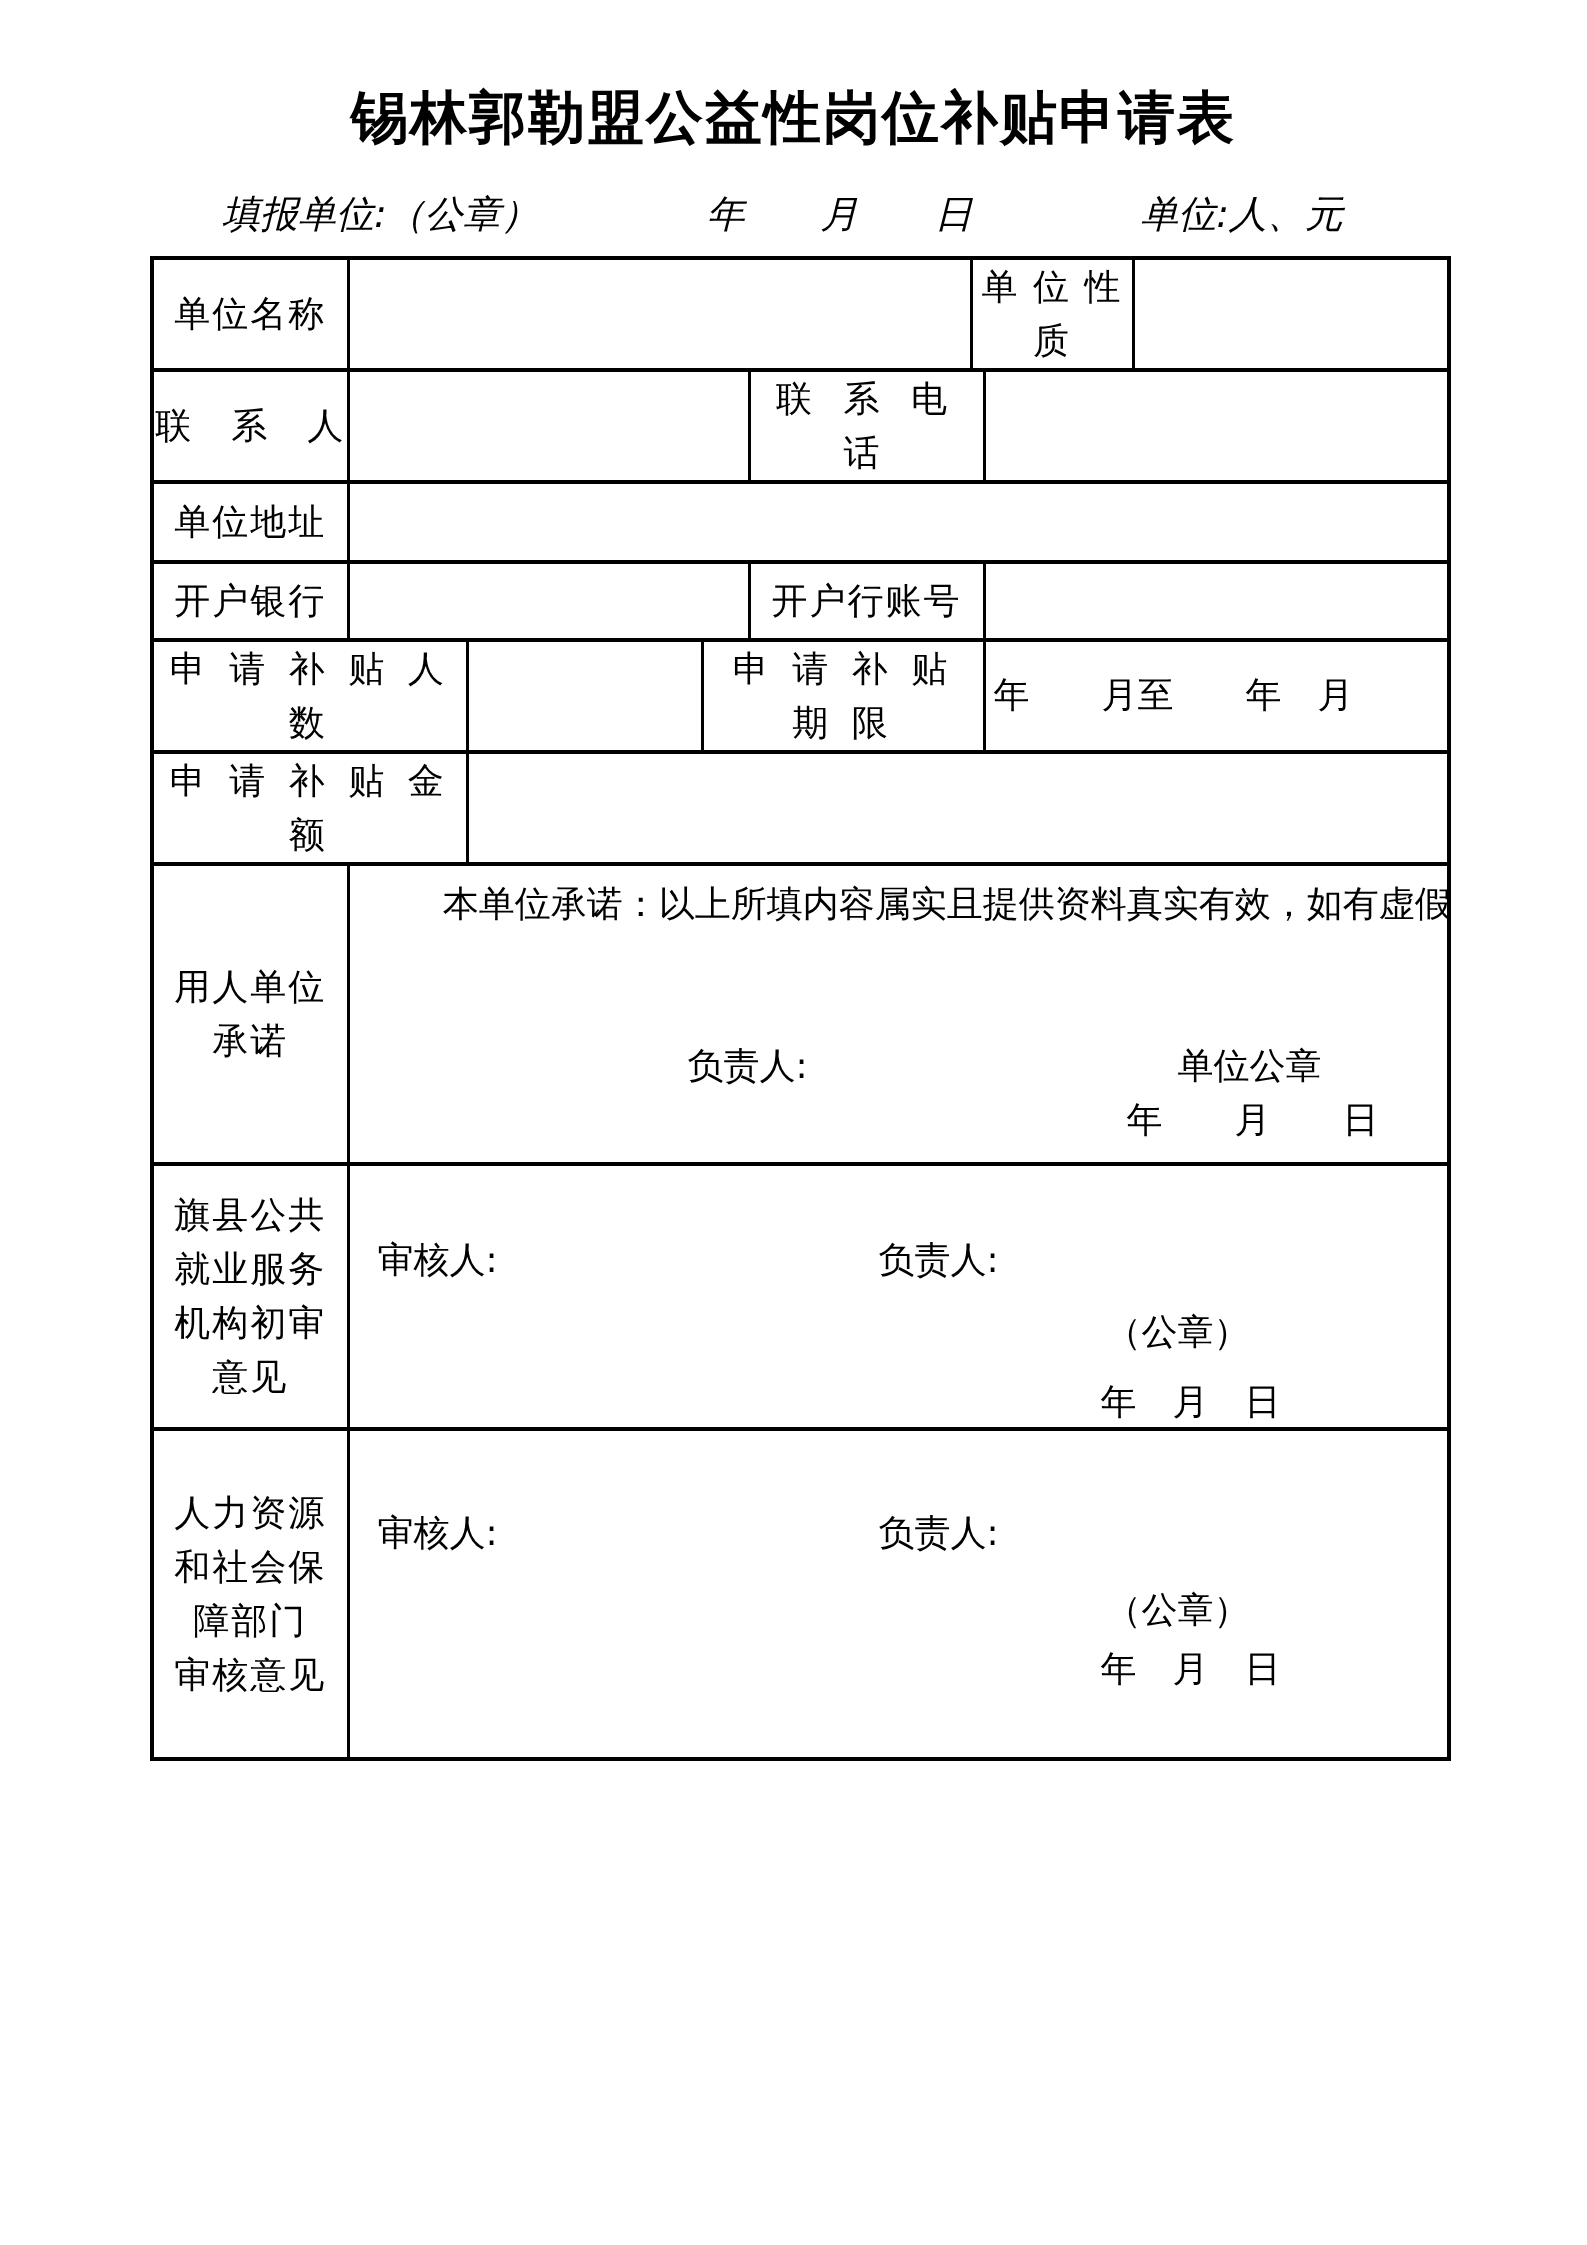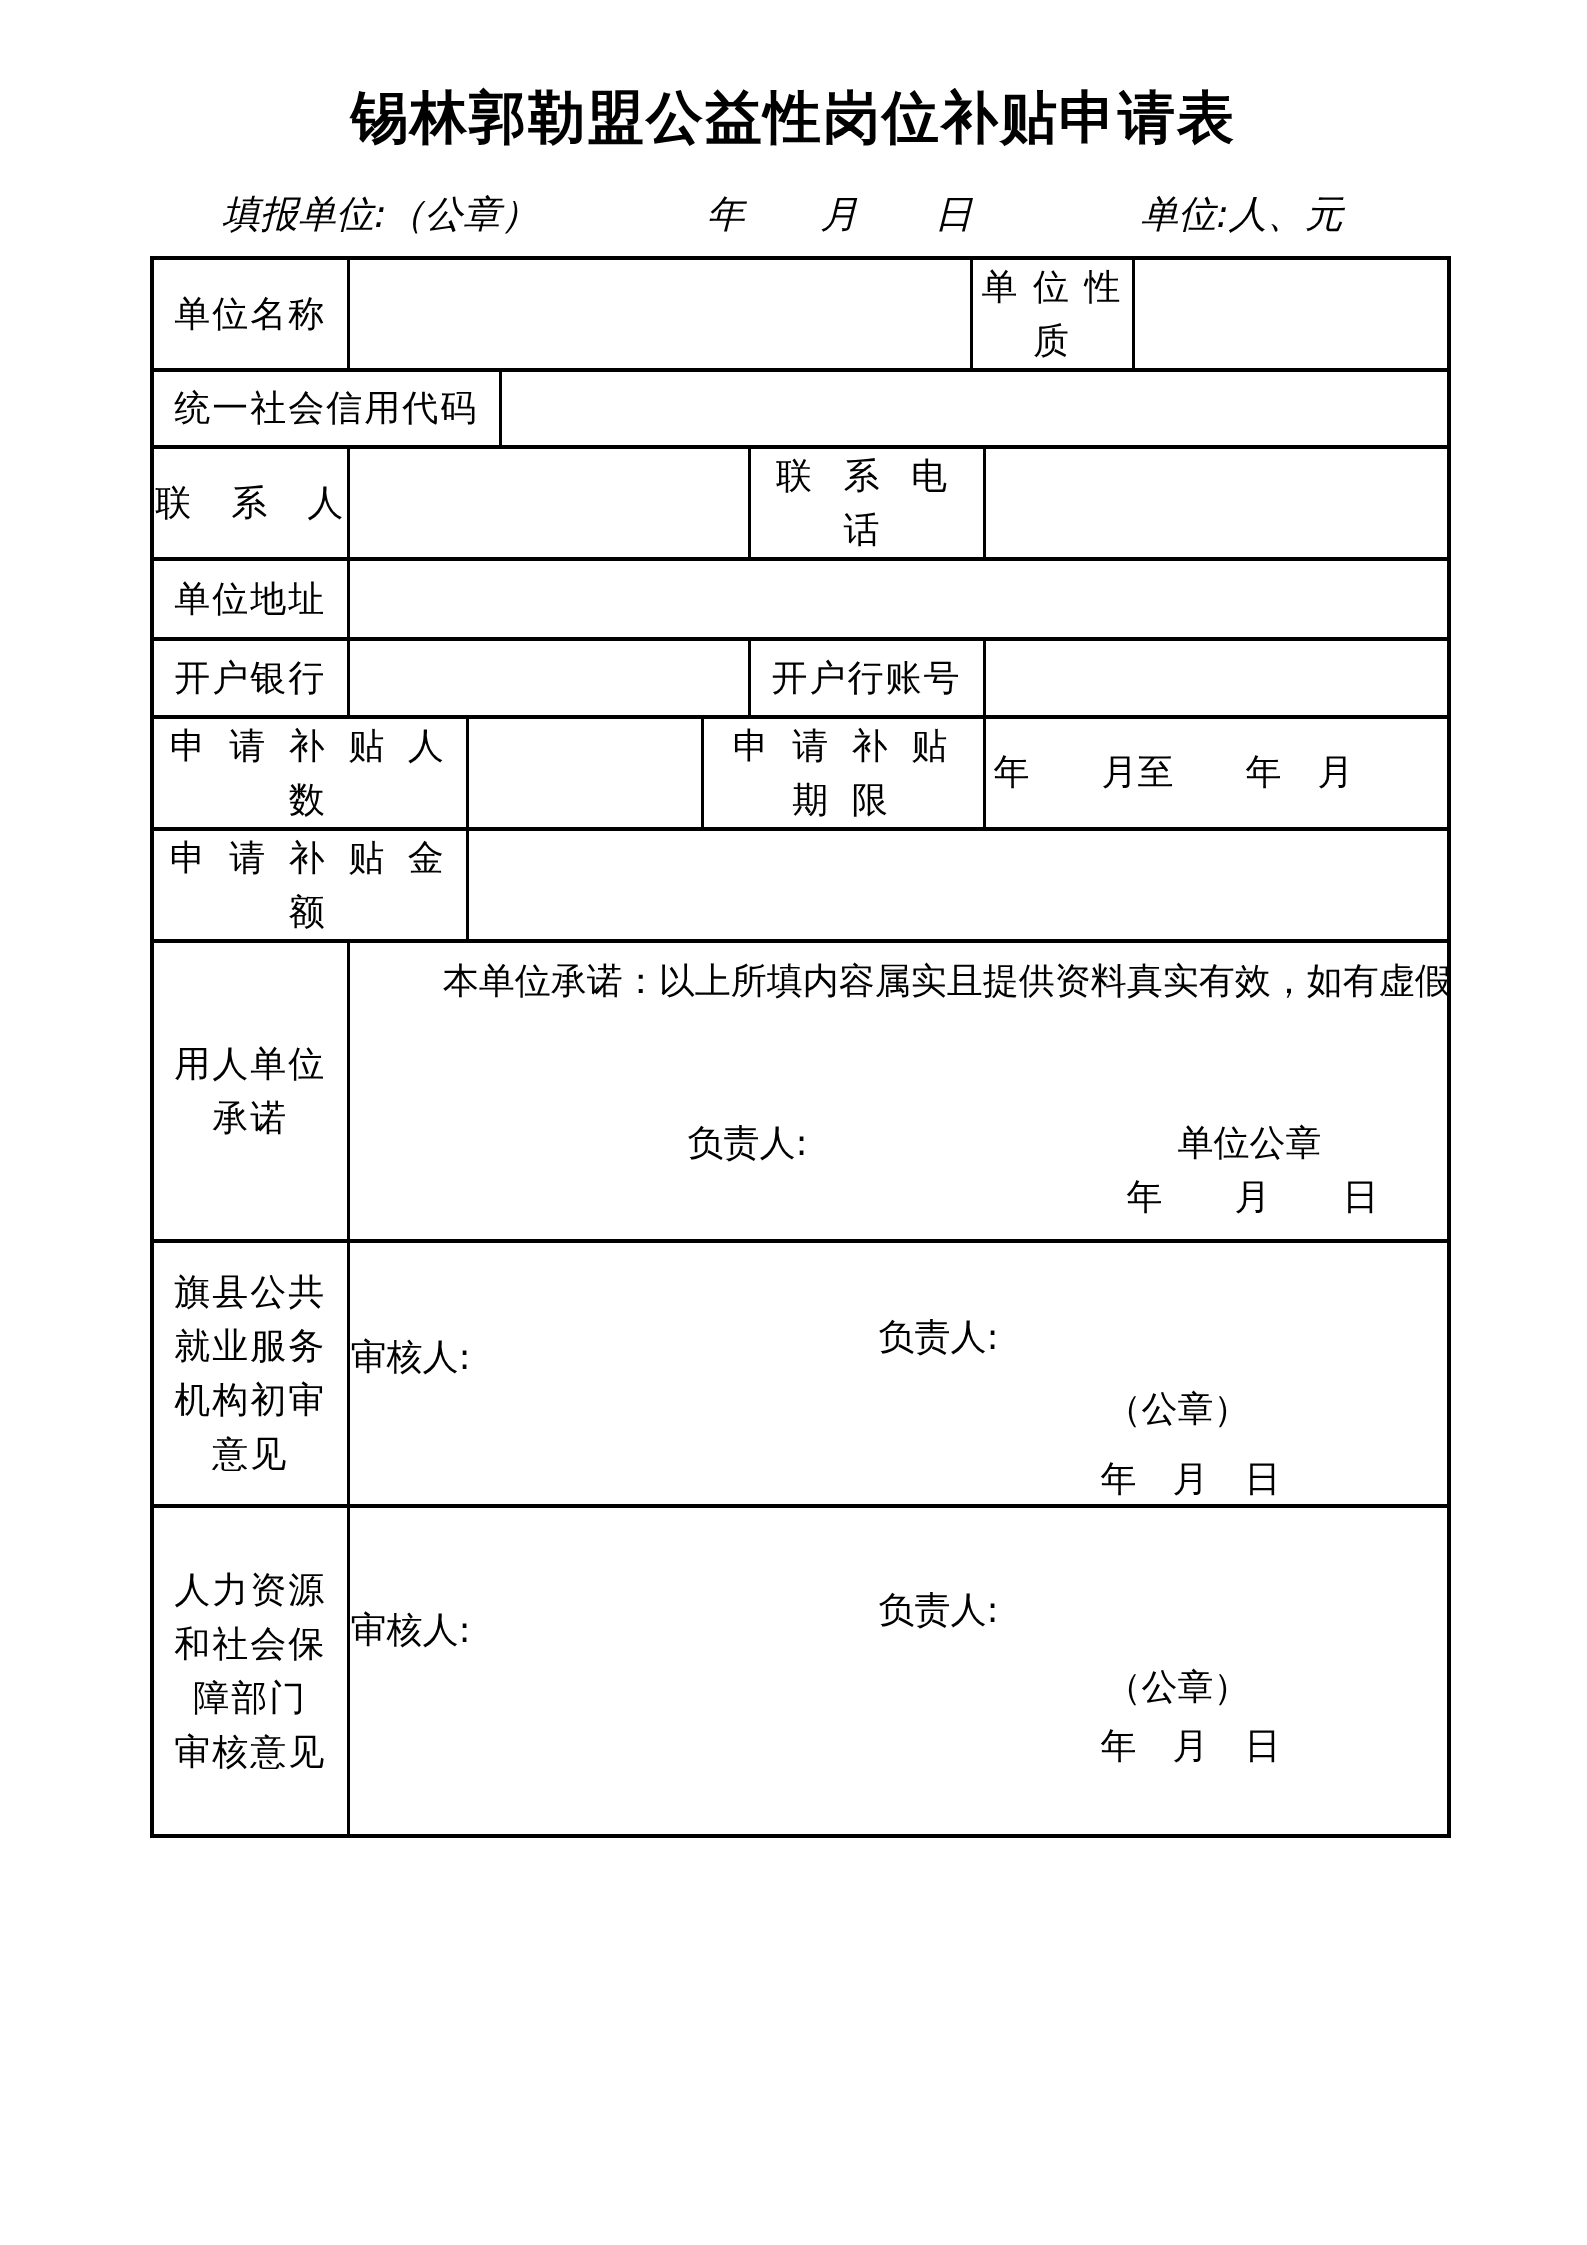--- a/index.html
+++ b/index.html
@@ -86,21 +86,21 @@
     top: 10px; left: 14px; right: 14px;
     text-indent: 2.2em;
     line-height: 1.55;
     text-align: justify;
     white-space: normal;
   }
   .pledge-resp { top: 176px; left: 338px; }
   .pledge-seal { top: 176px; left: 828px; }
   .pledge-date { top: 230px; left: 777px; }
 
-  .rev-reviewer { top: 70px; left: 1px; margin-top: 20px; }
+  .rev-reviewer { top: 70px; left: 28px; }
   .rev-resp     { top: 70px; left: 529px; }
   .rev-seal     { top: 142px; left: 756px; }
   .rev-date     { top: 212px; left: 751px; }
 
   tr.r11 .rev-reviewer { top: 78px; }
   tr.r11 .rev-resp     { top: 78px; }
   tr.r11 .rev-seal     { top: 155px; }
   tr.r11 .rev-date     { top: 214px; }
 </style>
 </head>
@@ -131,24 +131,20 @@
 
     <tbody>
         <tr class="r1">
       <td class="lbl">单位名称</td>
       <td class="fill" colspan="5"></td>
       <td class="lbl" colspan="2">单 位 性
 质</td>
       <td class="fill"></td>
     </tr>
 
-    <tr class="r2">
-      <td class="lbl" colspan="3">统一社会信用代码</td>
-      <td class="fill" colspan="6"></td>
-    </tr>
 
 
     <tr class="r4">
       <td class="lbl">联　系　人</td>
       <td class="fill" colspan="4"></td>
       <td class="lbl ls-med" colspan="2">联 系 电 话</td>
       <td class="fill" colspan="2"></td>
     </tr>
 
     <tr class="r5">

